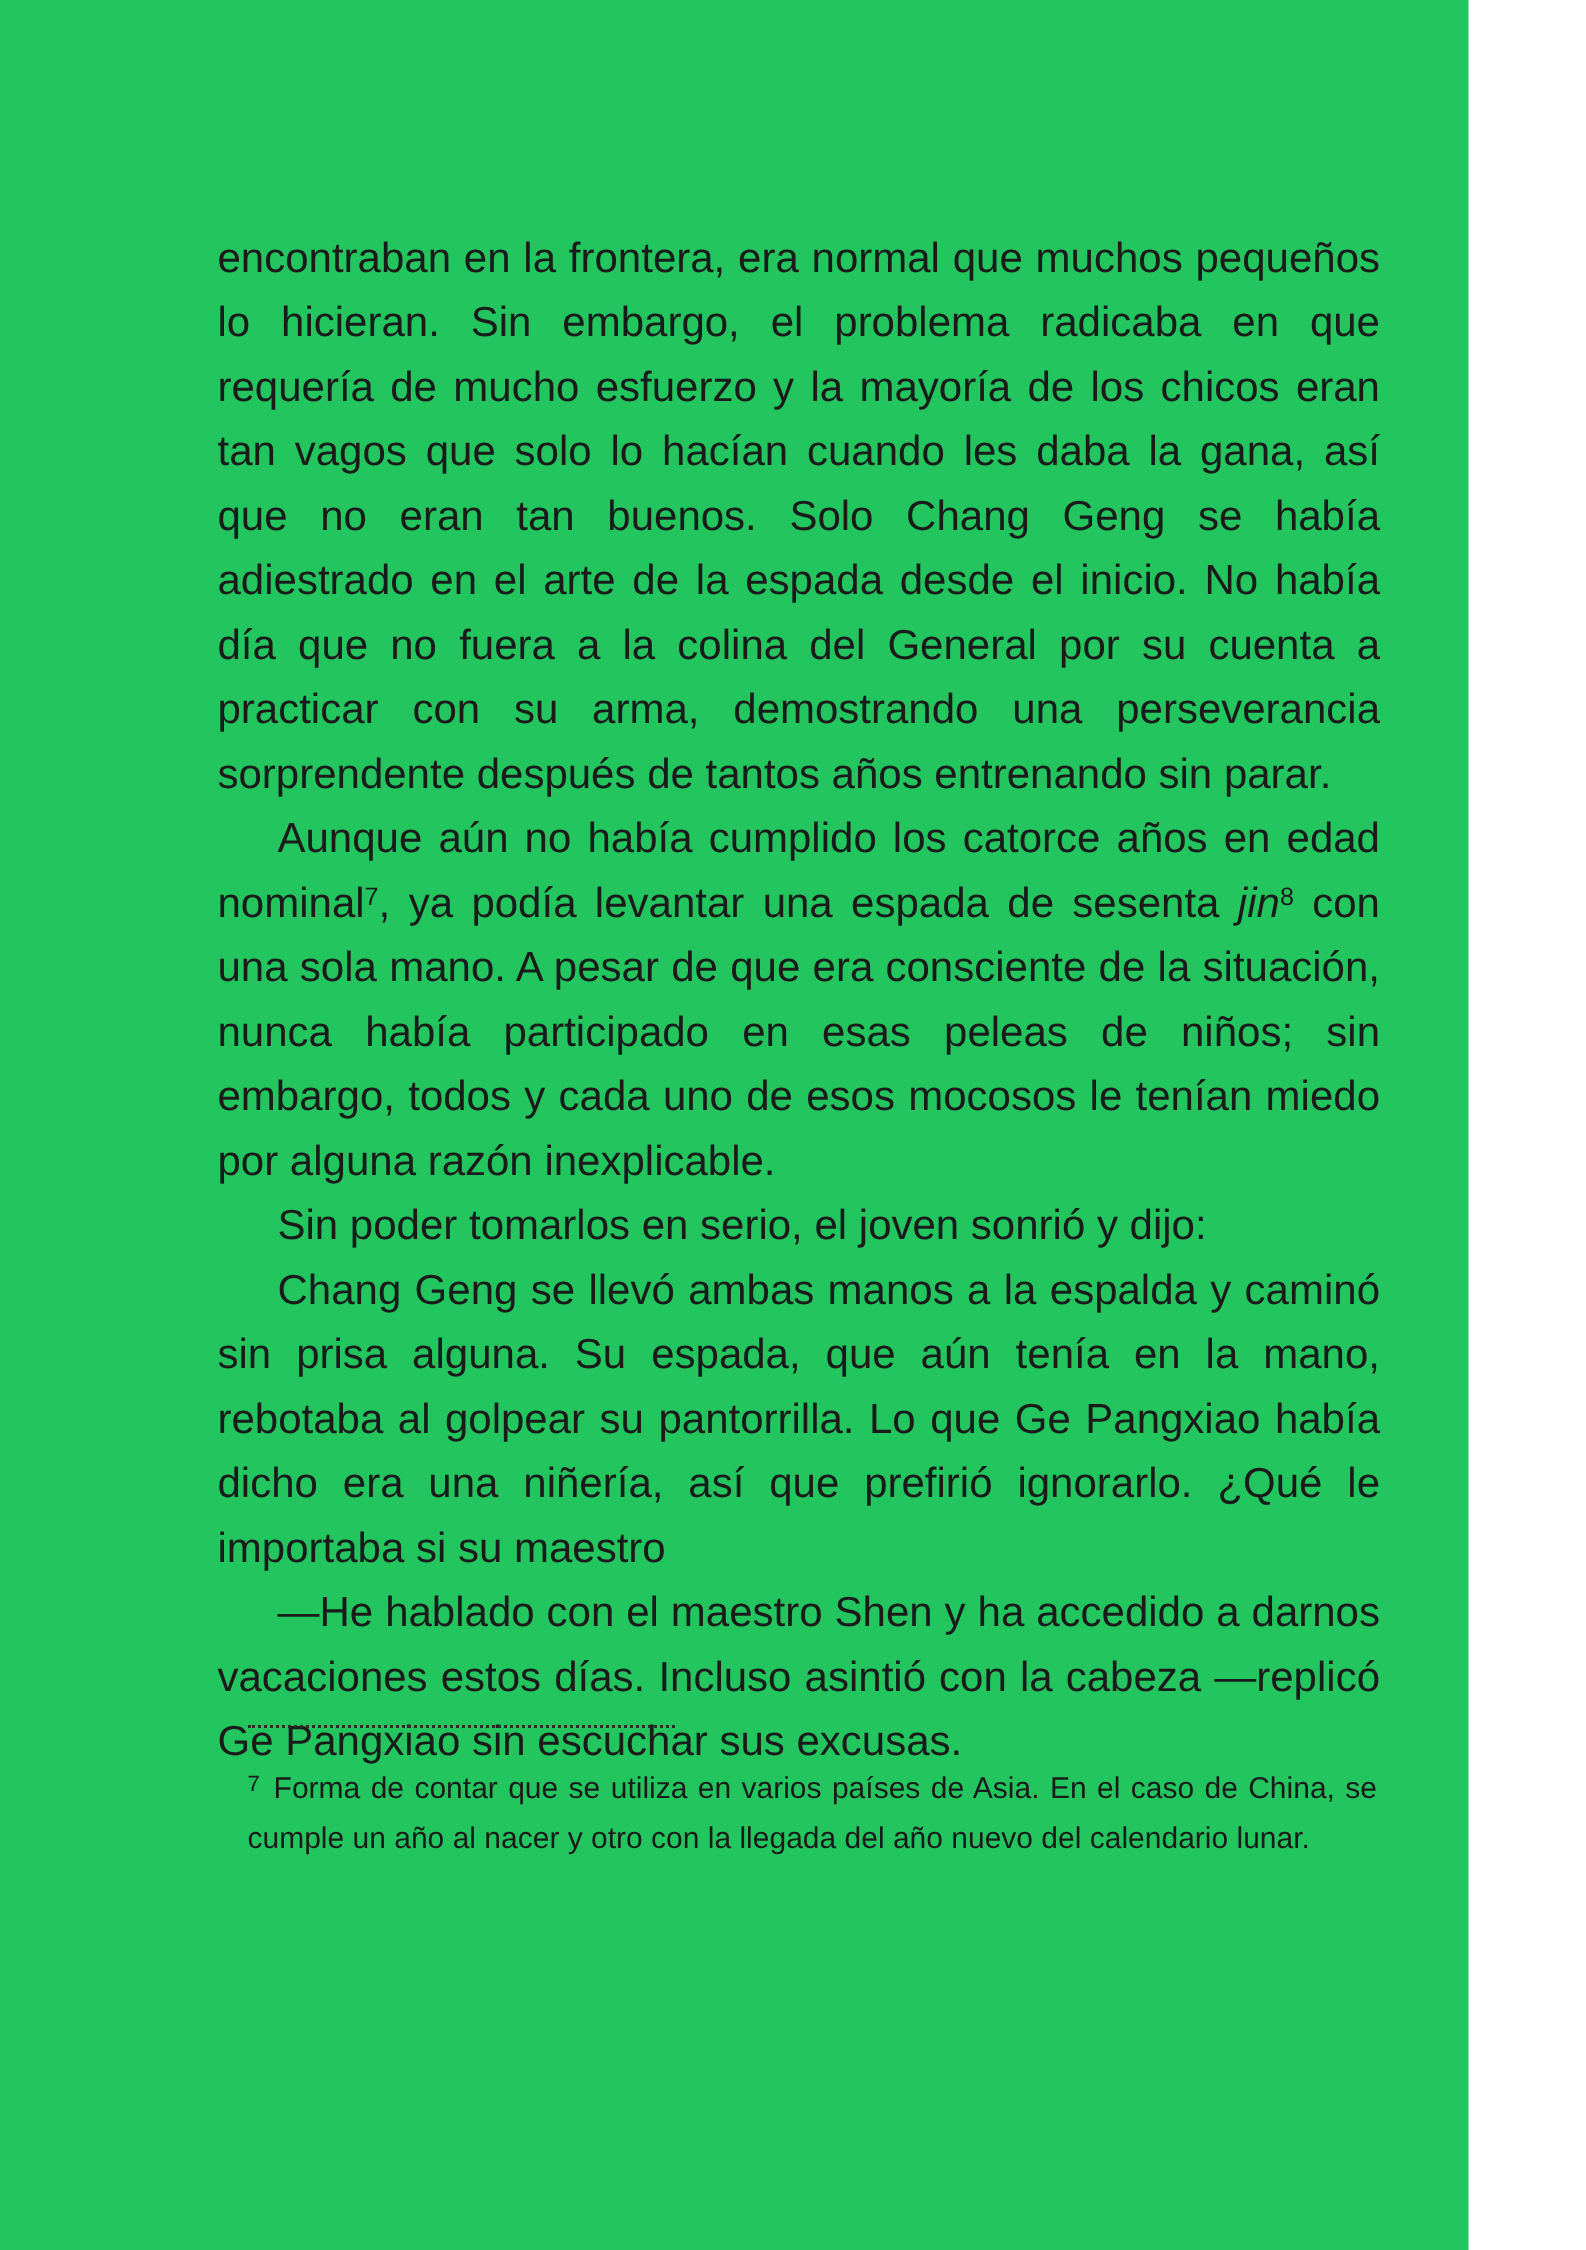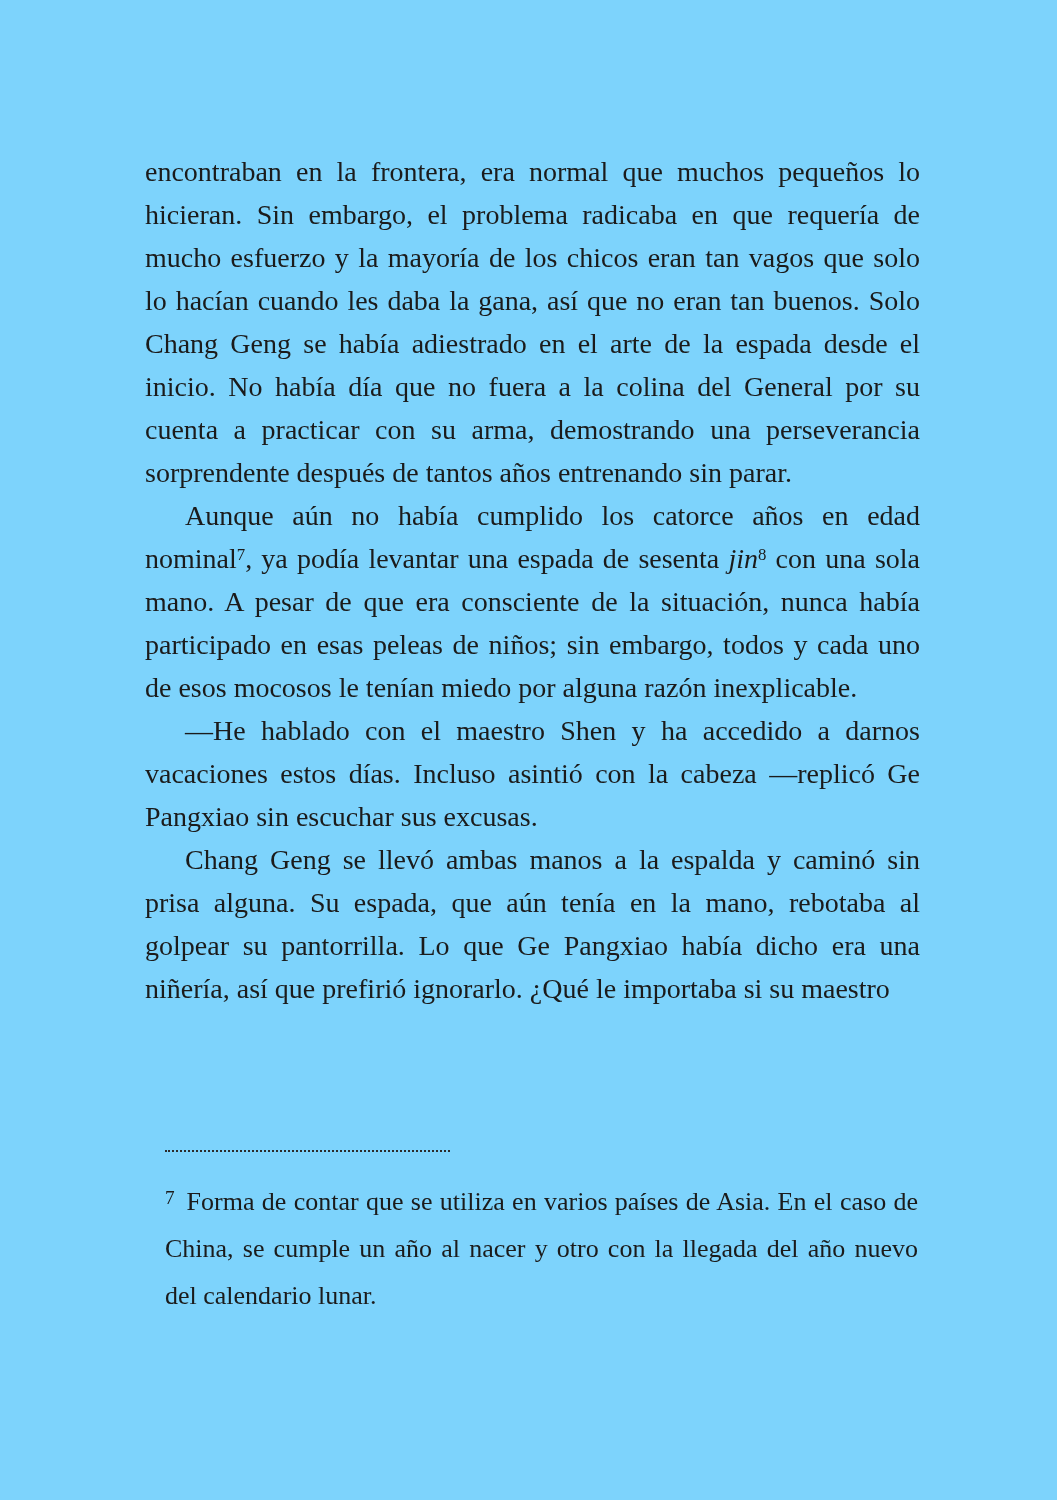--- a/index.html
+++ b/index.html
@@ -2,25 +2,25 @@
 <html lang="es"><head>
 <meta charset="utf-8">
 <style>
   html, body {
     margin: 0;
     padding: 0;
     background: #ffffff;
   }
   .page {
     position: relative;
-    width: 1057px;
+    width: 979px;
     height: 1500px;
-    background: #7dd3fc;
+    background: #22c55e;
     color: #1b1b1b;
-    font-family: Liberation Serif, serif;
+    font-family: Liberation Sans, sans-serif;
     overflow: hidden;
   }
   .text-block {
     position: absolute;
     left: 145px;
     top: 150px;
     width: 775px;
     font-size: 28px;
     line-height: 43px;
     text-align: justify;
@@ -48,39 +48,40 @@
     width: 753px;
   }
   .fn-separator {
     width: 285px;
     height: 0;
     border-top: 2px dotted #2b2b2b;
     margin: 0 0 22px 0;
   }
   .footnote {
     margin: 0 0 9px 0;
-    font-size: 26px;
-    line-height: 47px;
+    font-size: 20px;
+    line-height: 33px;
     text-align: justify;
   }
   .fn-num {
     font-size: 0.74em;
     vertical-align: 0.32em;
     margin-right: 0.62em;
   }
 </style>
 </head>
 <body>
 
 <div class="page">
   <main class="text-block" id="body-text">
       <p class="para"><span>encontraban en la frontera, era normal que muchos pequeños lo hicieran. Sin embargo, el problema radicaba en que requería de mucho esfuerzo y la mayoría de los chicos eran tan vagos que solo lo hacían cuando les daba la gana, así que no eran tan buenos. Solo Chang Geng se había adiestrado en el arte de la espada desde el inicio. No había día que no fuera a la colina del General por su cuenta a practicar con su arma, demostrando una perseverancia sorprendente después de tantos años entrenando sin parar.</span></p>
       <p class="para indent"><span>Aunque aún no había cumplido los catorce años en edad nominal</span><sup>7</sup><span>, ya podía levantar una espada de sesenta </span><em>jin</em><sup>8</sup><span> con una sola mano. A pesar de que era consciente de la situación, nunca había participado en esas peleas de niños; sin embargo, todos y cada uno de esos mocosos le tenían miedo por alguna razón inexplicable.</span></p>
+      <p class="para indent"><span>Sin poder tomarlos en serio, el joven sonrió y dijo:</span></p>
+      <p class="para indent"><span>Chang Geng se llevó ambas manos a la espalda y caminó sin prisa alguna. Su espada, que aún tenía en la mano, rebotaba al golpear su pantorrilla. Lo que Ge Pangxiao había dicho era una niñería, así que prefirió ignorarlo. ¿Qué le importaba si su maestro</span></p>
       <p class="para indent"><span>—He hablado con el maestro Shen y ha accedido a darnos vacaciones estos días. Incluso asintió con la cabeza —replicó Ge Pangxiao sin escuchar sus excusas.</span></p>
-      <p class="para indent"><span>Chang Geng se llevó ambas manos a la espalda y caminó sin prisa alguna. Su espada, que aún tenía en la mano, rebotaba al golpear su pantorrilla. Lo que Ge Pangxiao había dicho era una niñería, así que prefirió ignorarlo. ¿Qué le importaba si su maestro</span></p>
     </main>
 
   <section class="footnotes">
     <div class="fn-separator"></div>
     <div id="footnote-list">
         <p class="footnote"><span class="fn-num">7</span><span>Forma de contar que se utiliza en varios países de Asia. En el caso de China, se cumple un año al nacer y otro con la llegada del año nuevo del calendario lunar.</span></p>
       </div>
   </section>
 </div>
 

